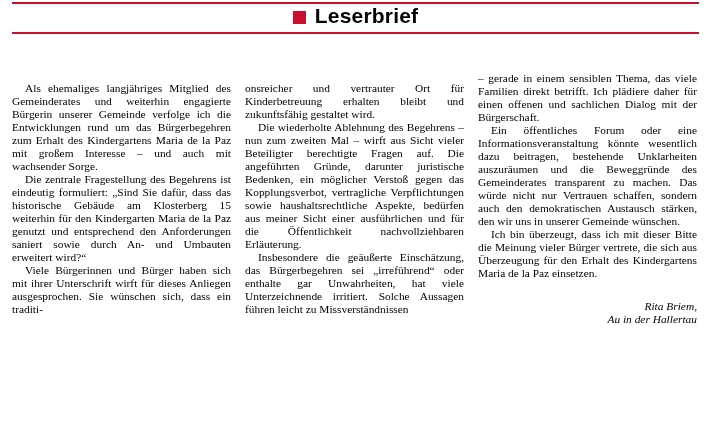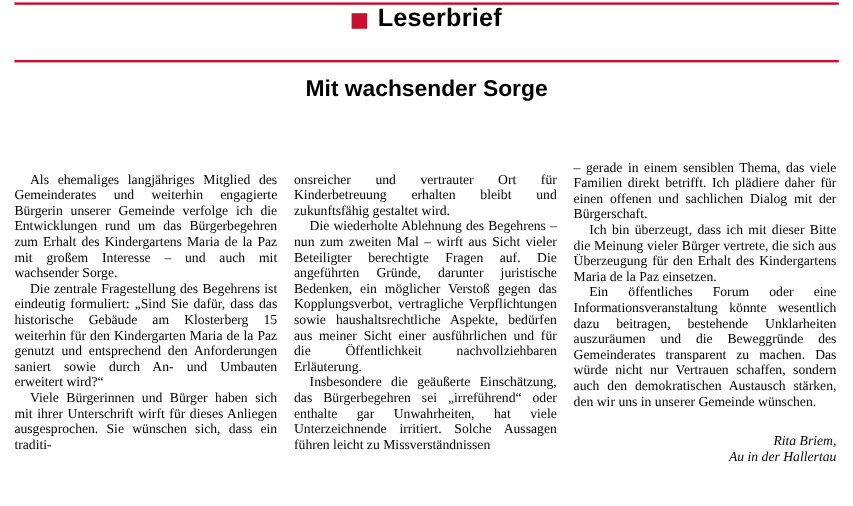--- a/index.html
+++ b/index.html
@@ -17,21 +17,21 @@
   .page {
     position: relative;
     width: 711px;
     height: 422px;
     box-sizing: border-box;
     padding: 0 12px;
   }
   
   .masthead {
     position: relative;
-    height: 52px;
+    height: 34px;
     text-align: right;
   }
   .masthead-rule-top {
     position: absolute;
     left: 0;
     right: 0;
     top: 2px;
     height: 2px;
     background: #c8102e;
   }
@@ -114,40 +114,39 @@
 
   <div class="masthead">
     <div class="masthead-rule-top"></div>
     <div class="masthead-inner">
       <span class="masthead-square"></span>
       <span class="masthead-title">Leserbrief</span>
     </div>
     <div class="masthead-rule-bottom"></div>
   </div>
 
-  <div class="headline">Mit wachsender Sorge</div>
 
   <div class="columns">
 
     <div class="col">
       <p>Als ehemaliges langjähriges Mitglied des Gemeinderates und weiterhin engagierte Bürgerin unserer Gemeinde verfolge ich die Entwicklungen rund um das Bürgerbegehren zum Erhalt des Kindergartens Maria de la Paz mit großem Interesse – und auch mit wachsender Sorge.</p>
       <p>Die zentrale Fragestellung des Begehrens ist eindeutig formuliert: „Sind Sie dafür, dass das historische Gebäude am Klosterberg 15 weiterhin für den Kindergarten Maria de la Paz genutzt und entsprechend den Anforderungen saniert sowie durch An- und Umbauten erweitert wird?“</p>
       <p>Viele Bürgerinnen und Bürger haben sich mit ihrer Unterschrift wirft für dieses Anliegen ausgesprochen. Sie wünschen sich, dass ein traditi-</p>
     </div>
 
     <div class="col">
       <p class="noindent">onsreicher und vertrauter Ort für Kinderbetreuung erhalten bleibt und zukunftsfähig gestaltet wird.</p>
       <p>Die wiederholte Ablehnung des Begehrens – nun zum zweiten Mal – wirft aus Sicht vieler Beteiligter berechtigte Fragen auf. Die angeführten Gründe, darunter juristische Bedenken, ein möglicher Verstoß gegen das Kopplungsverbot, vertragliche Verpflichtungen sowie haushaltsrechtliche Aspekte, bedürfen aus meiner Sicht einer ausführlichen und für die Öffentlichkeit nachvollziehbaren Erläuterung.</p>
       <p>Insbesondere die geäußerte Einschätzung, das Bürgerbegehren sei „irreführend“ oder enthalte gar Unwahrheiten, hat viele Unterzeichnende irritiert. Solche Aussagen führen leicht zu Missverständnissen</p>
     </div>
 
     <div class="col">
       <p class="noindent">– gerade in einem sensiblen Thema, das viele Familien direkt betrifft. Ich plädiere daher für einen offenen und sachlichen Dialog mit der Bürgerschaft.</p>
+      <p>Ein öffentliches Forum oder eine Informationsveranstaltung könnte wesentlich dazu beitragen, bestehende Unklarheiten auszuräumen und die Beweggründe des Gemeinderates transparent zu machen. Das würde nicht nur Vertrauen schaffen, sondern auch den demokratischen Austausch stärken, den wir uns in unserer Gemeinde wünschen.</p>
       <p>Ich bin überzeugt, dass ich mit dieser Bitte die Meinung vieler Bürger vertrete, die sich aus Überzeugung für den Erhalt des Kindergartens Maria de la Paz einsetzen.</p>
-      <p>Ein öffentliches Forum oder eine Informationsveranstaltung könnte wesentlich dazu beitragen, bestehende Unklarheiten auszuräumen und die Beweggründe des Gemeinderates transparent zu machen. Das würde nicht nur Vertrauen schaffen, sondern auch den demokratischen Austausch stärken, den wir uns in unserer Gemeinde wünschen.</p>
       <div class="sig">
         <div>Rita Briem,</div>
         <div>Au in der Hallertau</div>
       </div>
     </div>
 
   </div>
 </div>
 
 </body></html>

